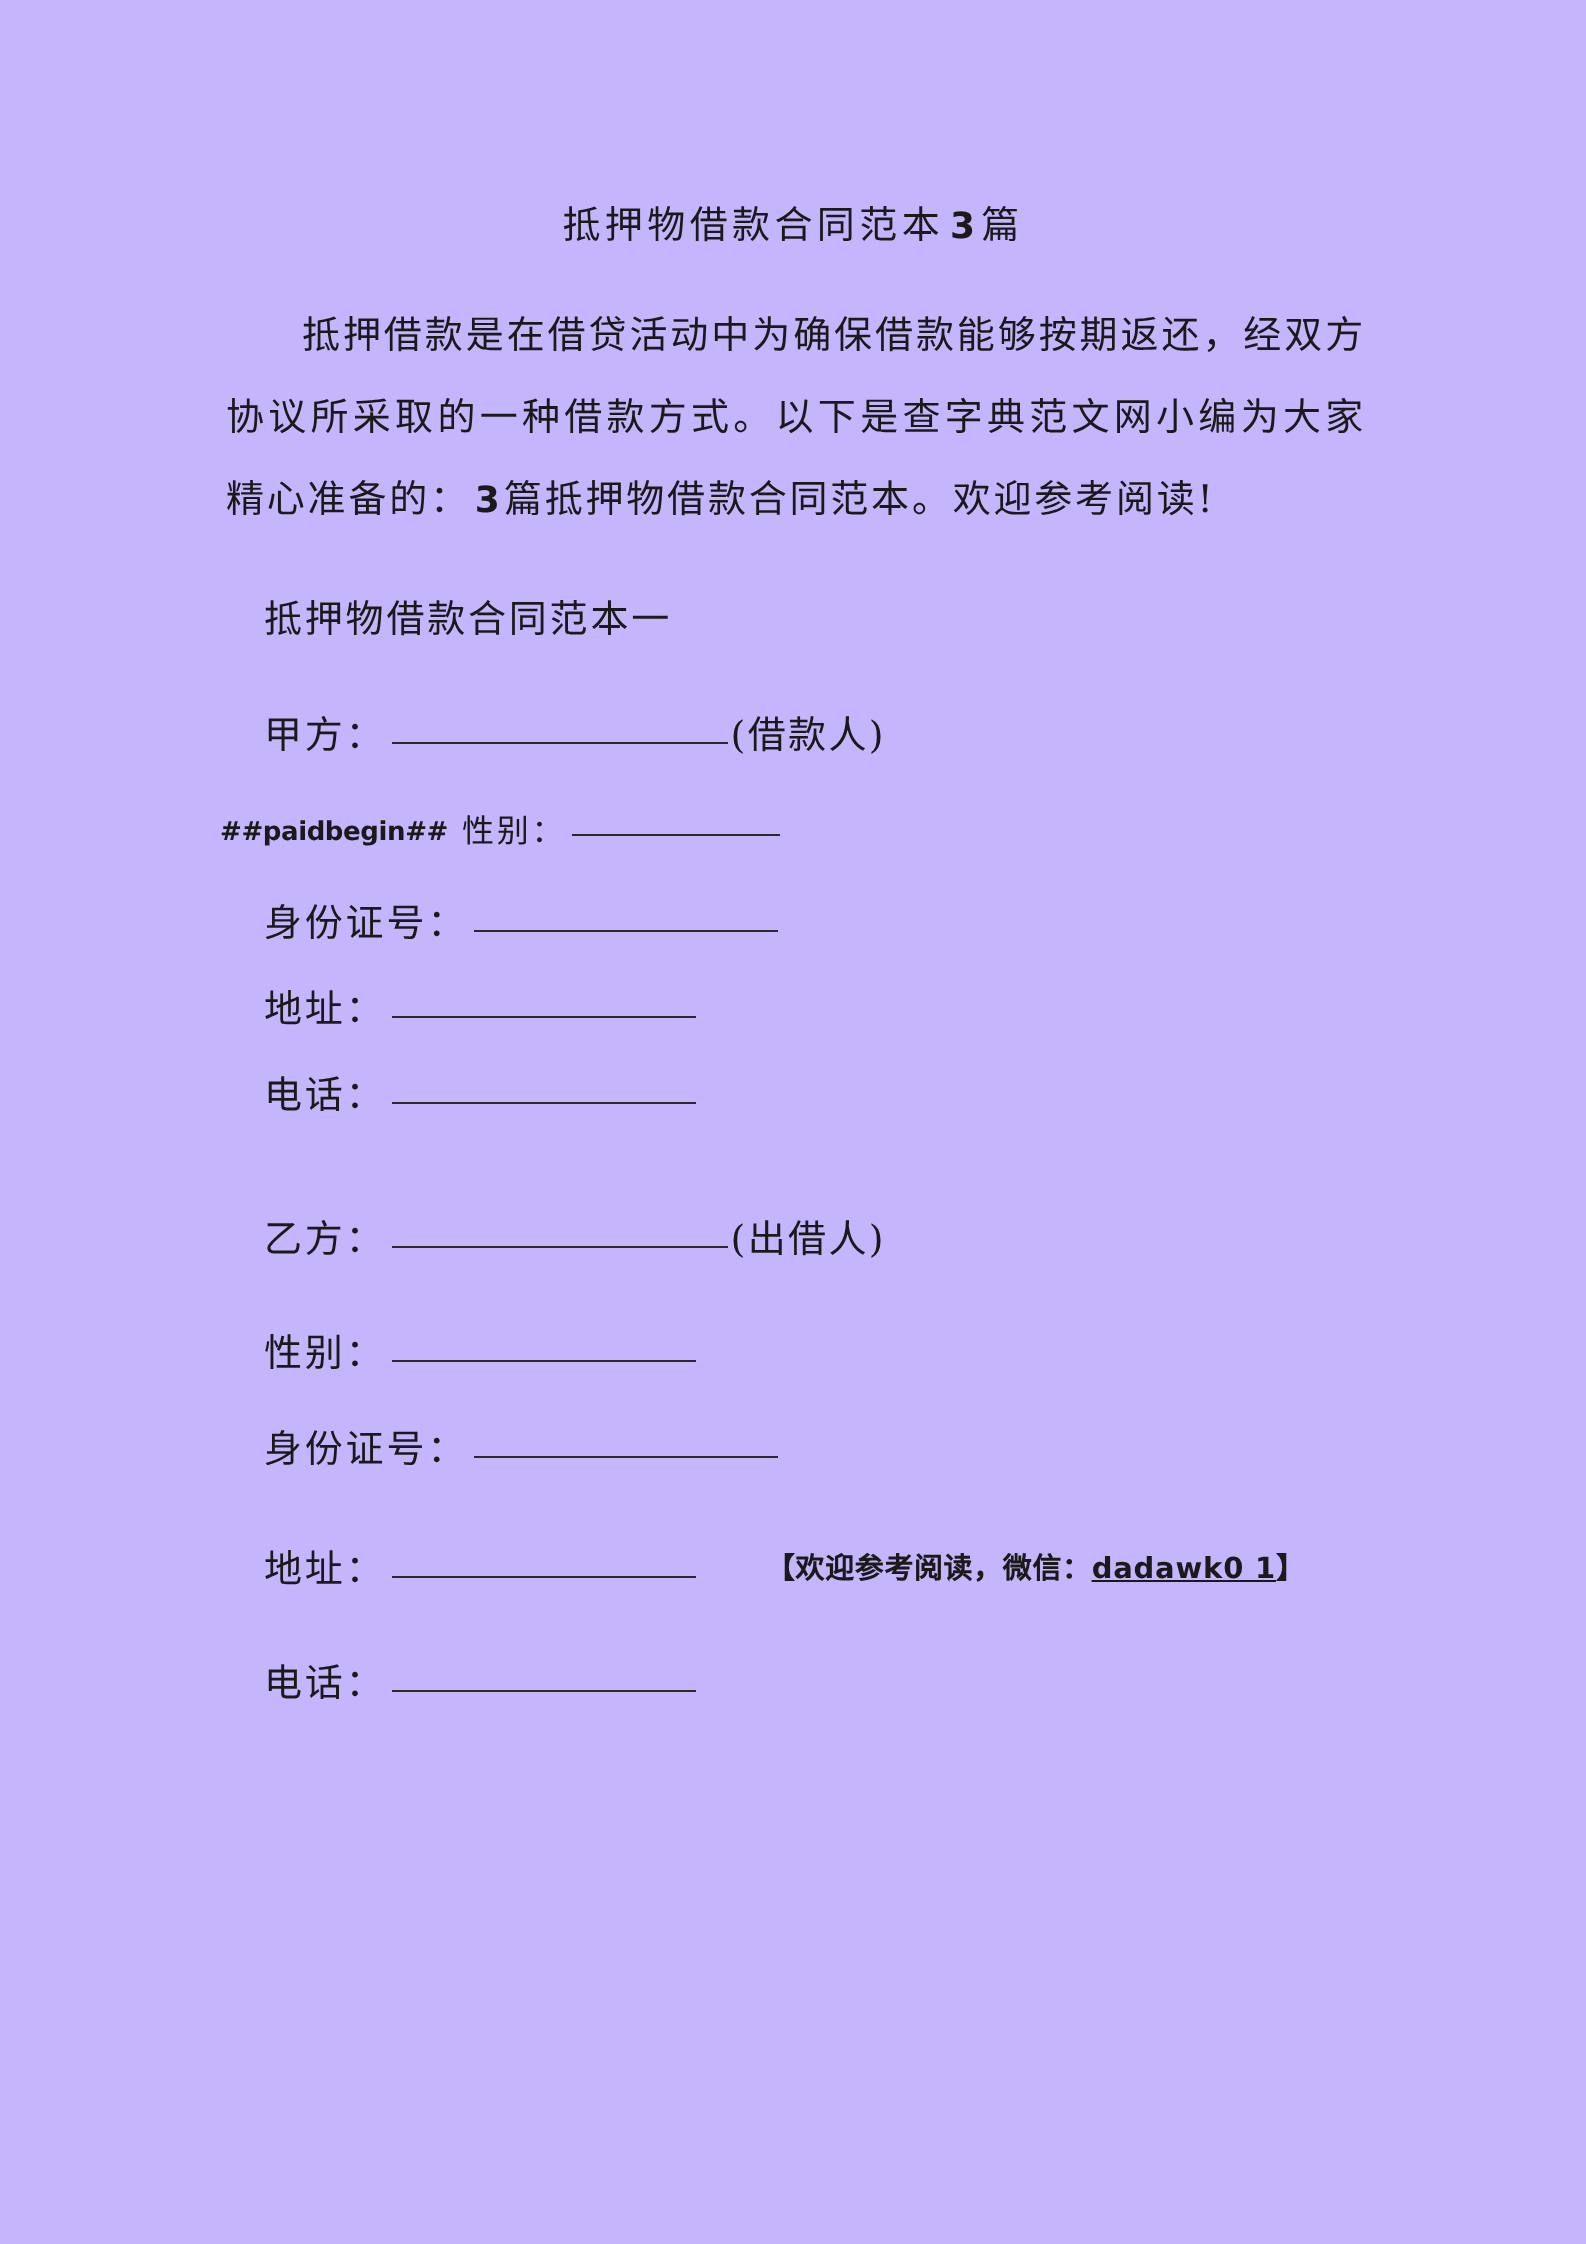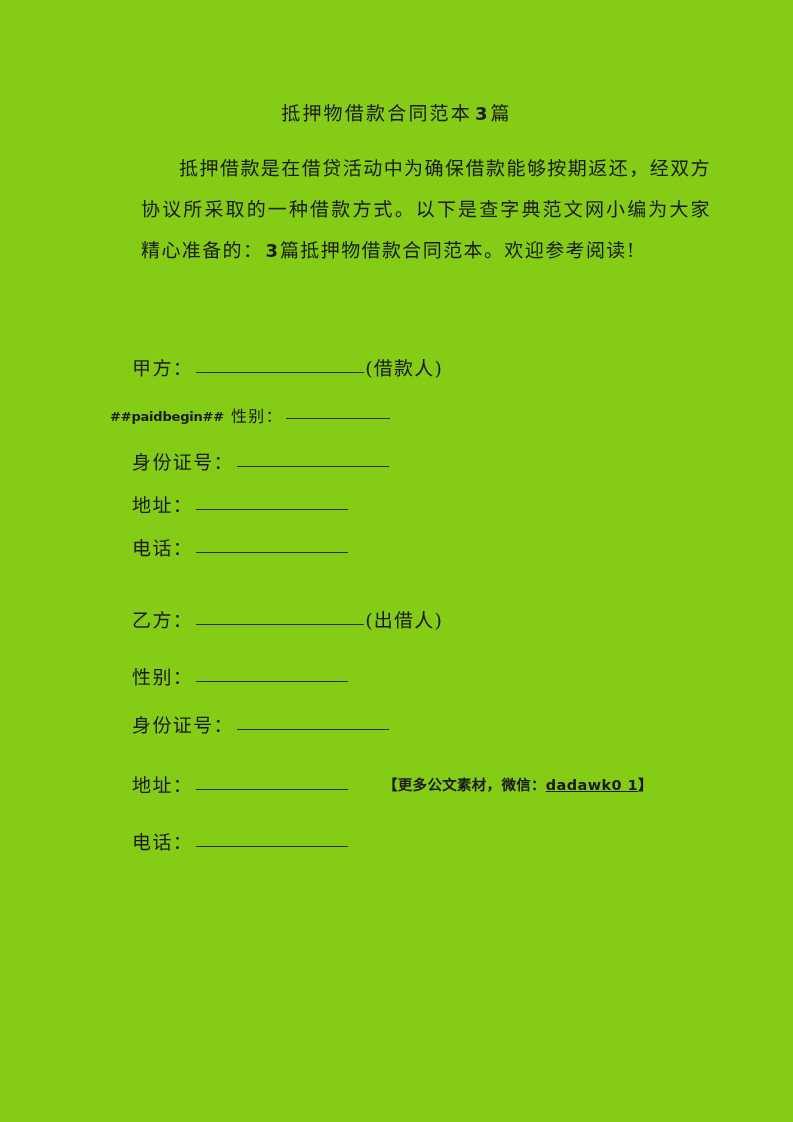--- a/index.html
+++ b/index.html
@@ -14,21 +14,21 @@
     position: relative;
     overflow: hidden;
     font-family: "DejaVu Serif", "Liberation Serif", serif;
     color: #1a1a1a;
     -webkit-font-smoothing: antialiased;
   }
 
   .page {
     position: absolute;
     inset: 0;
-    background: #84cc16;
+    background: #c4b5fd;
   }
 
   
   .doc-title {
     position: absolute;
     left: 0;
     right: 0;
     top: 100px;
     text-align: center;
     font-size: 19px;
@@ -58,21 +58,21 @@
     text-indent: 2em;
   }
   .para .num {
     font-family: "DejaVu Sans", "Liberation Sans", sans-serif;
     font-weight: bold;
     letter-spacing: 0;
     font-size: 18px;
     padding: 0 2px;
   }
 
-  #intro-para  { top: 148px; margin-left: 28px; }
+  #intro-para  { top: 148px; }
   #closing-para{ top: 878px; }
 
   
   .section-heading {
     position: absolute;
     left: 113px;
     font-size: 19px;
     line-height: 30px;
     letter-spacing: 1.4px;
     text-indent: 1em;
@@ -158,20 +158,21 @@
 <div class="page">
 
   <div class="doc-title">
     <span>抵押物借款合同范本</span><span class="num">3</span><span>篇</span>
   </div>
 
   <div class="para" id="intro-para">
     <span>抵押借款是在借贷活动中为确保借款能够按期返还，经双方协议所采取的一种借款方式。以下是查字典范文网小编为大家精心准备的：</span><span class="num">3</span><span>篇抵押物借款合同范本。欢迎参考阅读!</span>
   </div>
 
+  <div class="section-heading" id="section-heading-one">抵押物借款合同范本一</div>
 
   <div class="field-row" id="field-row-party-a">
     <span class="field-label">甲方：</span><span class="field-blank blank-lg"></span><span class="field-suffix">(借款人)</span>
   </div>
 
   <div class="field-row" id="field-row-gender-a">
     <span class="paid-marker">##paidbegin##</span><span class="field-label">性别：</span><span class="field-blank"></span>
   </div>
 
   <div class="field-row" id="field-row-id-a">
@@ -196,21 +197,21 @@
 
   <div class="field-row" id="field-row-id-b">
     <span class="field-label">身份证号：</span><span class="field-blank blank-md"></span>
   </div>
 
   <div class="field-row" id="field-row-address-b">
     <span class="field-label">地址：</span><span class="field-blank blank-md"></span>
   </div>
 
   <div class="promo-note" id="promo-note">
-    <span>【更多公文素材，微信：</span><span class="wechat-id">dadawk0 1</span><span>】</span>
+    <span>【欢迎参考阅读，微信：</span><span class="wechat-id">dadawk0 1</span><span>】</span>
   </div>
 
   <div class="field-row" id="field-row-phone-b">
     <span class="field-label">电话：</span><span class="field-blank blank-md"></span>
   </div>
 
 
 </div>
 
 </body></html>

